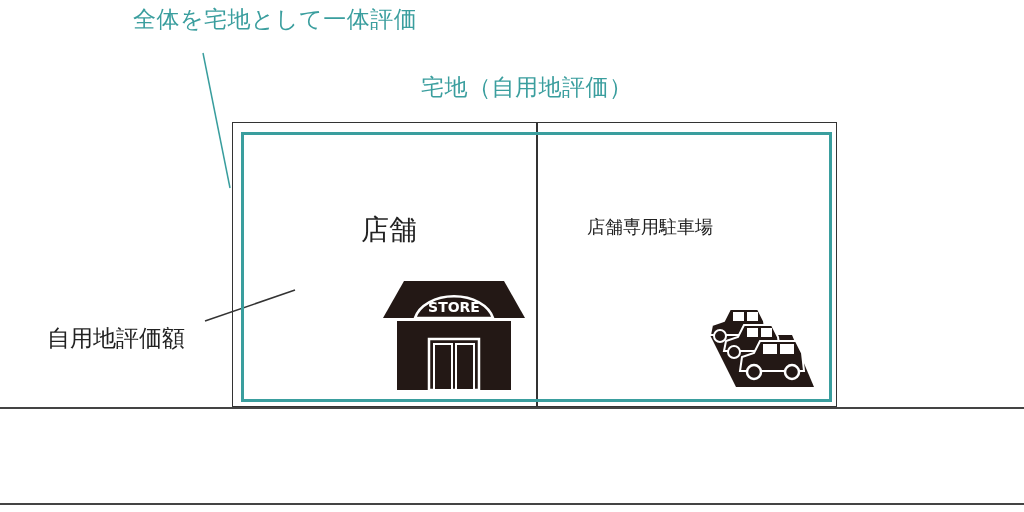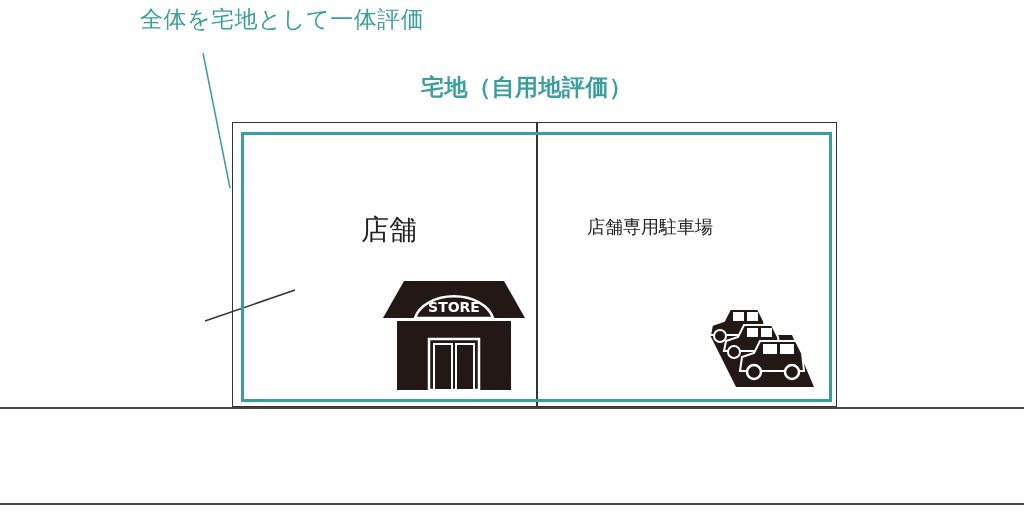--- a/index.html
+++ b/index.html
@@ -6,22 +6,22 @@
     body {
       width: 1024px; height: 512px; position: relative; overflow: hidden;
       background: #ffffff;
       font-family: "DejaVu Sans", "Liberation Sans", sans-serif;
     }
     .teal-text { color: #3a9e9e; }
     .dark-text { color: #222222; }
     .label {
       position: absolute; white-space: nowrap; line-height: 1;
     }
-    #title-overall { left: 133px; top: 8px; font-size: 23px; letter-spacing: 0.5px; margin-left: 7px; }
-    #title-lot { left: 421px; top: 76px; font-size: 23px; letter-spacing: 0.5px; font-weight: bold; }
+    #title-overall { left: 133px; top: 8px; font-size: 23px; letter-spacing: 0.5px; }
+    #title-lot { left: 421px; top: 76px; font-size: 23px; letter-spacing: 0.5px; }
     #label-store { left: 361px; top: 216px; font-size: 28px; }
     #label-parking { left: 587px; top: 218px; font-size: 18px; }
     #label-value {
       left: 10px; top: 320px; font-size: 23px; line-height: 36px; text-align: center; width: 212px;
     }
     .outer-rect {
       position: absolute; left: 232px; top: 122px; width: 605px; height: 285px;
       border: 1.5px solid #333333; box-sizing: border-box;
     }
     .teal-rect {
@@ -93,16 +93,17 @@
   <g>
     <path d="M34,66 L36,52 L48,48 L54,36 L90,36 L96,48 L98,66 Z" fill="#231815" stroke="#ffffff" stroke-width="2"></path>
     <rect x="57" y="39" width="14" height="10" fill="#ffffff"></rect>
     <rect x="74" y="39" width="14" height="10" fill="#ffffff"></rect>
     <circle cx="48" cy="67" r="7" fill="#231815" stroke="#ffffff" stroke-width="2.5"></circle>
     <circle cx="86" cy="67" r="7" fill="#231815" stroke="#ffffff" stroke-width="2.5"></circle>
   </g>
 </svg>
 
 <div id="label-value" class="label dark-text">
+  <div>自用地評価額</div>
 </div>
 
 <div class="ground"></div>
 <div class="bottom-line"></div>
 
 </body></html>

